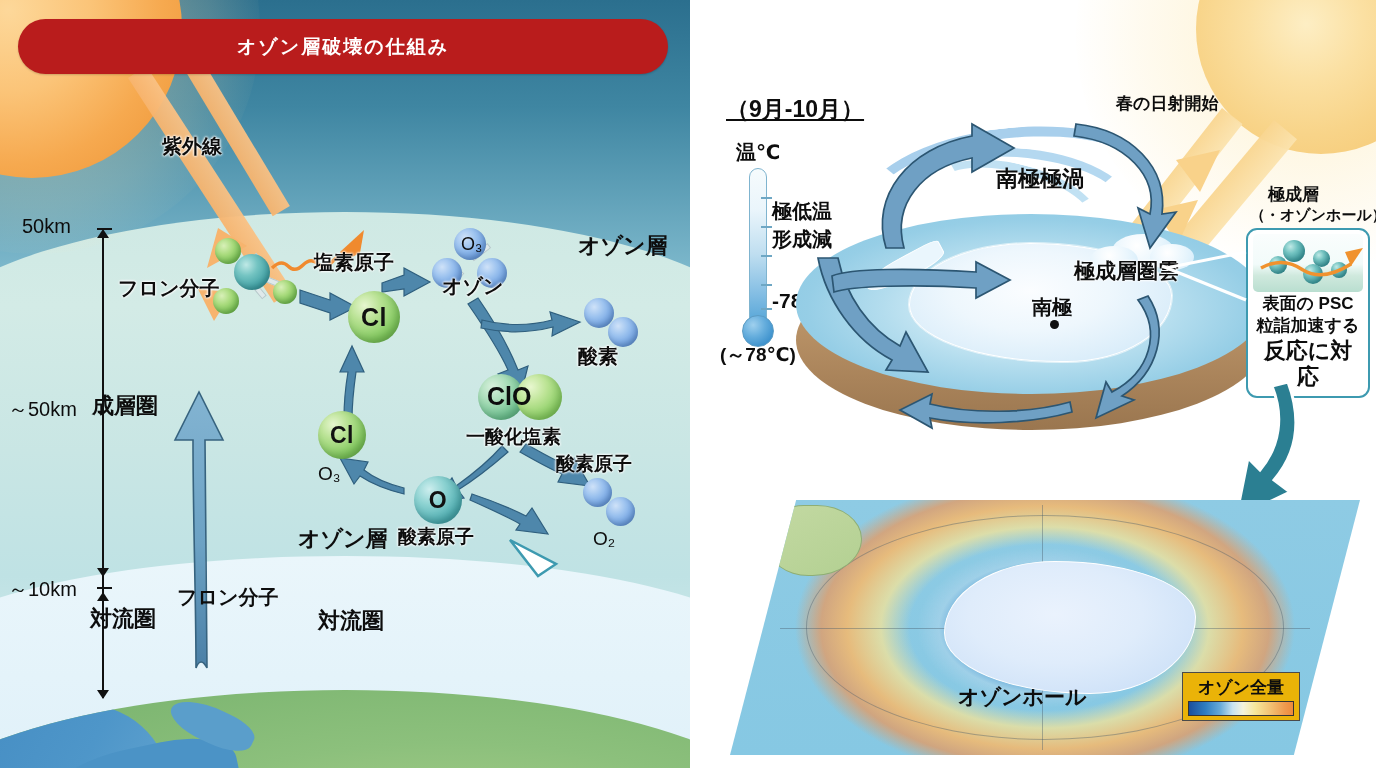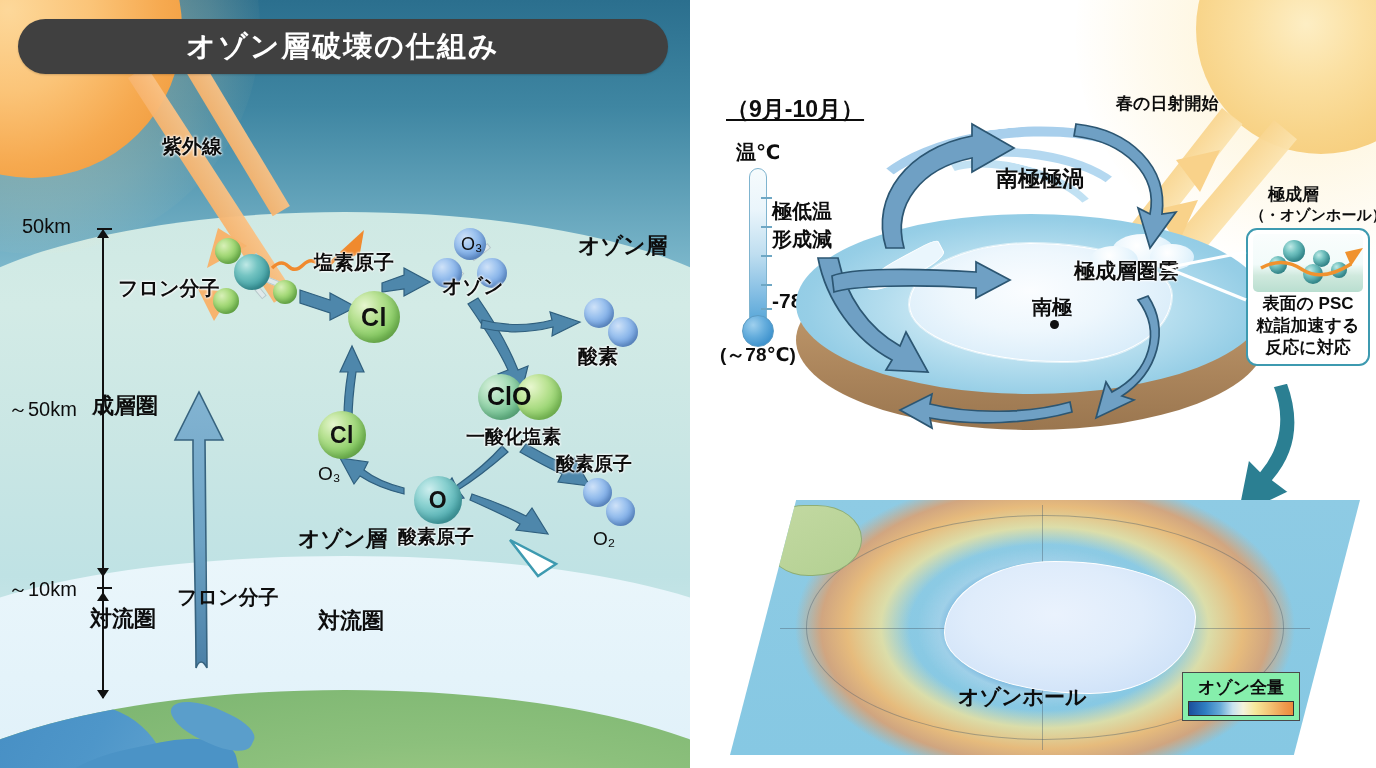--- a/index.html
+++ b/index.html
@@ -52,22 +52,22 @@
     position:absolute; left:-190px; top:-196px; width:450px; height:450px; border-radius:50%;
     background:radial-gradient(circle,rgba(255,228,176,.55) 0%,rgba(255,228,176,.18) 55%,rgba(255,228,176,0) 74%);
   }
   .uv-beam{
     position:absolute; background:linear-gradient(90deg,#f7b46e,#f9c184);
     opacity:.95; transform-origin: top left;
   }
 
   
   .title-pill {
-    position:absolute; background:#404040; border-radius:40px;
-    color:#fff; font-size:29px; font-weight:bold; letter-spacing:2px;
+    position:absolute; background:#b91c1c; border-radius:40px;
+    color:#fff; font-size:19px; font-weight:bold; letter-spacing:2px;
     display:flex; align-items:center; justify-content:center;
     box-shadow:0 1px 2px rgba(0,0,0,.18);
   }
   #title-left  { left:18px; top:19px; width:650px; height:55px; }
   #title-right { left:32px; top:19px; width:610px; height:55px; }
 
   
   .lab { position:absolute; color:#0d0d0d; font-weight:bold; white-space:pre; line-height:1.15; }
   .lab.w { text-shadow:0 0 3px #fff,0 0 3px #fff,0 0 2px #fff; }
 
@@ -192,21 +192,21 @@
   .map-sa{
     position:absolute; left:6%; top:2%; width:15%; height:28%;
     background:linear-gradient(150deg,#c3d9a2,#b3d092);
     border:1px solid #8fae74;
     border-radius:40% 50% 55% 45%;
   }
   .grid-l{position:absolute;background:rgba(70,90,105,.4);}
   .grid-circle{position:absolute;border:1px solid rgba(70,90,105,.4);border-radius:50%;}
 
   .legend-box{
-    position:absolute; background:#86efac; border:1.6px solid #4a4a4a; padding:3px 5px 4px;
+    position:absolute; background:#eab308; border:1.6px solid #4a4a4a; padding:3px 5px 4px;
     text-align:center;
   }
   .legend-title{ font-weight:bold; color:#0d0d0d; }
   .legend-bar{
     height:15px; border:1.4px solid #333; margin-top:2px;
     background:linear-gradient(90deg,#1b4f9c 0%,#2f7ec2 16%,#67aad8 30%,#c8e3f0 42%,#f4f3dd 52%,#f6e79a 64%,#f3c274 78%,#ef9a4e 92%,#ed8a3c 100%);
   }
 </style>
 </head>
 <body>
@@ -435,21 +435,21 @@
         <div class="atom teal" style="left:60px;top:16px;width:17px;height:17px;"></div>
         <div class="atom teal" style="left:50px;top:30px;width:20px;height:20px;"></div>
         <div class="atom teal" style="left:78px;top:28px;width:16px;height:16px;"></div>
         <svg style="position:absolute;inset:0;width:100%;height:100%;overflow:visible;">
           <path d="M8,34 q22,-12 42,2 q20,12 48,-6" stroke="#f0922e" stroke-width="3.4" fill="none"></path>
           <polygon points="92,18 110,14 98,32" fill="#f0922e"></polygon>
         </svg>
       </div>
       <div class="psc-txt" style="font-size:17px;">表面の PSC</div>
       <div class="psc-txt" style="font-size:17px;">粒詣加速する</div>
-      <div class="psc-txt" style="font-size:17px;">反応に対応</div>
+      <div class="psc-txt" style="font-size:22px;">反応に対応</div>
     </div>
     <svg class="overlay">
       <path d="M532,252 L452,268" stroke="#fff" stroke-width="3" fill="none"></path>
       <path d="M532,300 L448,266" stroke="#fff" stroke-width="3" fill="none"></path>
     </svg>
 
     <svg class="overlay">
       <path d="M574,382 C588,420 584,452 560,480 L576,492 L522,518 L534,458 L546,470 C566,446 570,416 558,386 Z" fill="#2b7f92" stroke="#ffffff" stroke-width="3"></path>
     </svg>
 

